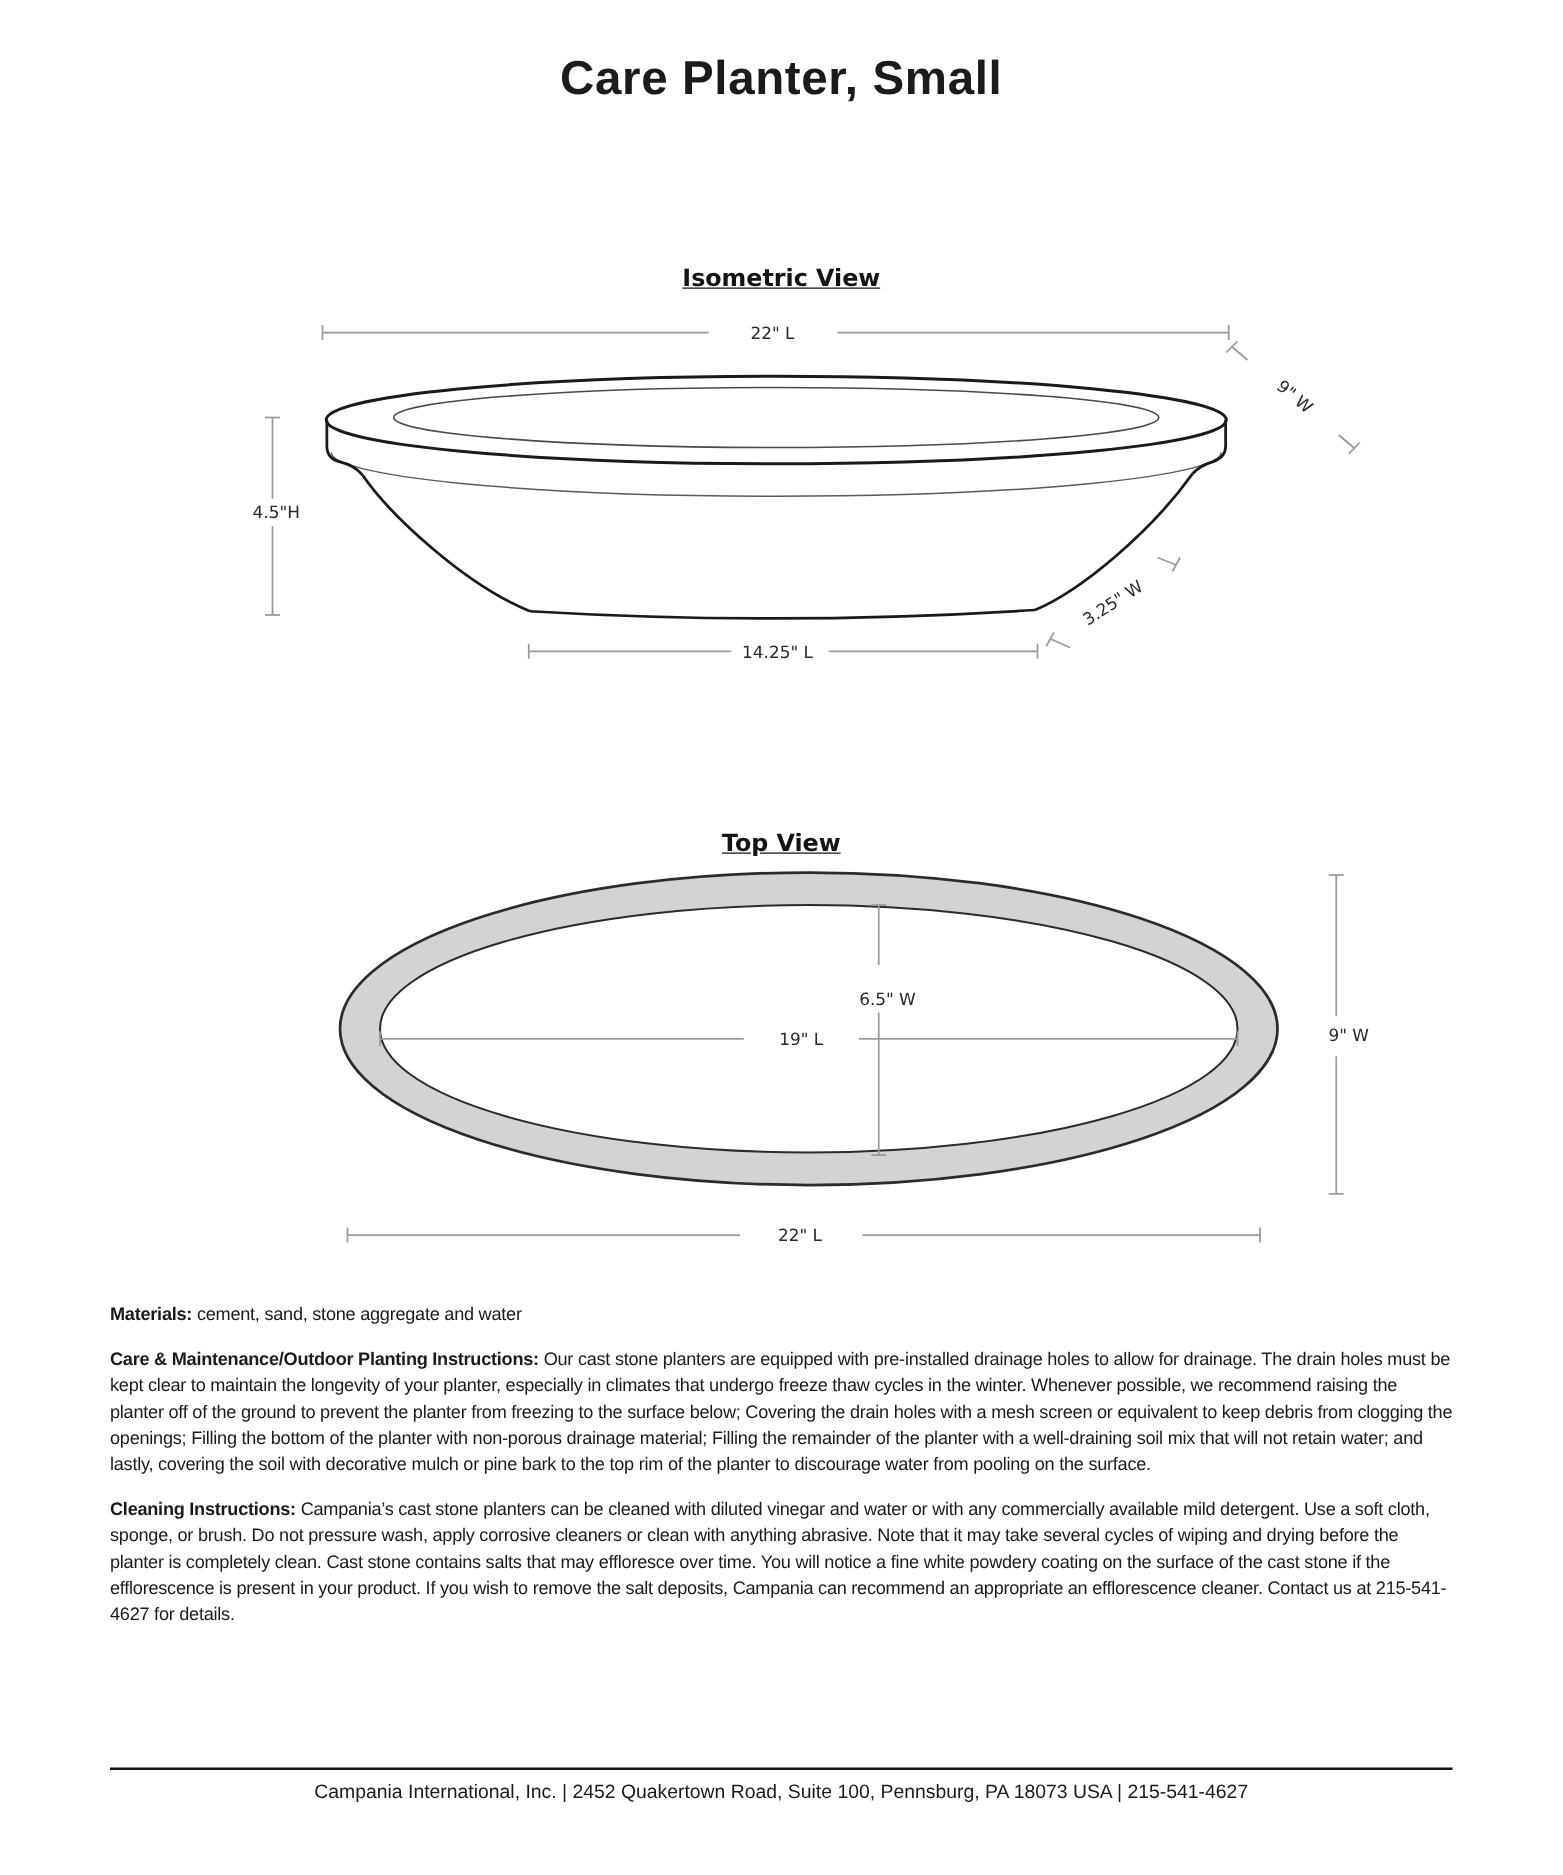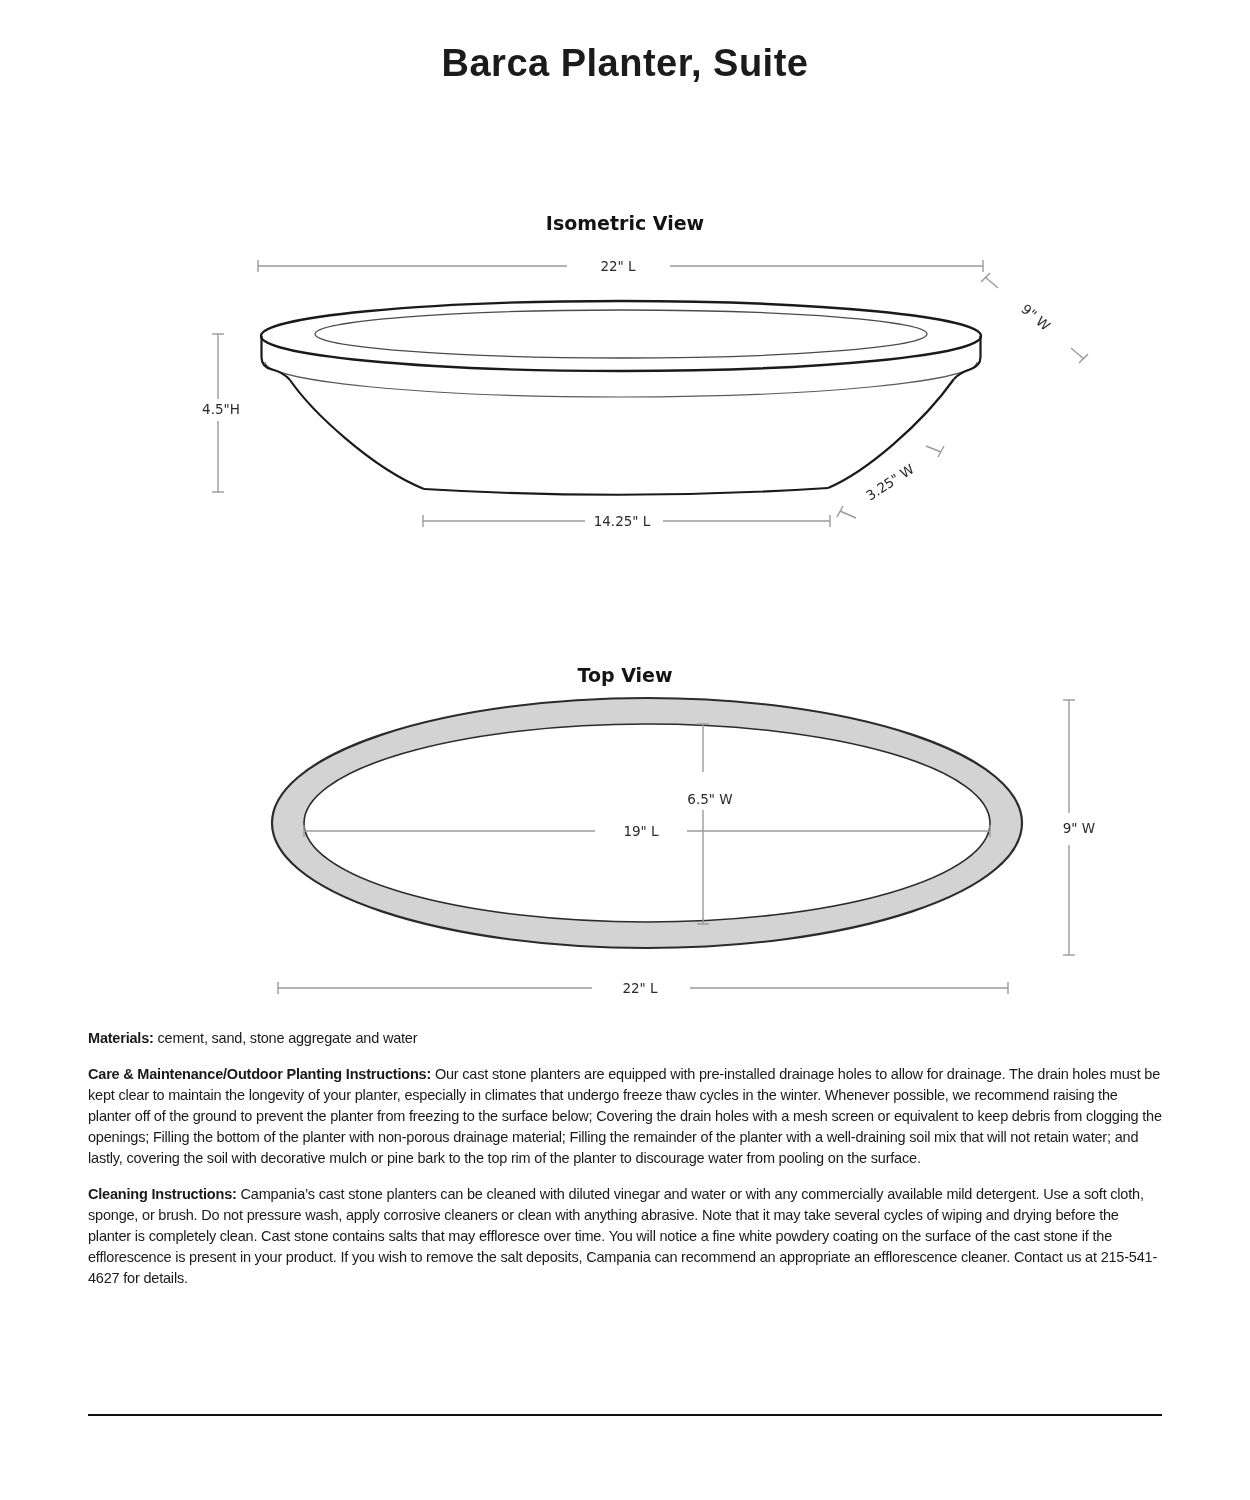--- a/index.html
+++ b/index.html
@@ -1,33 +1,33 @@
 <!DOCTYPE html>
 <html><head>
 <meta charset="utf-8">
 <style>
   html,body{margin:0;padding:0;background:#ffffff;}
   body{width:1250px;height:1500px;position:relative;font-family:"Liberation Sans",sans-serif;color:#1c1c1c;}
   .abs{position:absolute;}
   .page-title{top:42px;left:0;width:1250px;text-align:center;font-size:38px;font-weight:bold;letter-spacing:.5px;color:#1b1b1b;}
-  .view-heading{left:0;width:1250px;text-align:center;font-family:"DejaVu Sans","Liberation Sans",sans-serif;font-size:19px;font-weight:bold;color:#141414;}
+  .view-heading{left:0;width:1250px;text-align:center;font-family:"DejaVu Sans","Liberation Sans",sans-serif;font-size:19px;font-weight:bold;color:#141414;text-decoration:underline;}
   #iso-heading{top:212px;}
   #top-heading{top:664px;}
   svg text{font-family:"DejaVu Sans","Liberation Sans",sans-serif;font-size:13.5px;fill:#2a2a2a;}
   .sections{top:1028px;left:88px;width:1074px;font-size:14.5px;line-height:21px;letter-spacing:-0.2px;color:#1a1a1a;}
-  .sections p{margin:0 0 15px 0;}
+  .sections p{margin:14px 0 15px 0;}
   .sections b{font-weight:bold;}
   .footer-rule{top:1414px;left:88px;width:1074px;height:0;border-top:2.5px solid #111;}
   .footer{top:1423px;left:0;width:1250px;text-align:center;font-size:15.5px;line-height:22.5px;color:#1a1a1a;}
   .footer a{color:#2e6db4;text-decoration:underline;}
 </style>
 </head>
 <body>
 
-<div class="abs page-title">Barca Planter, Suite</div>
+<div class="abs page-title">Care Planter, Small</div>
 
 <div class="abs view-heading" id="iso-heading">Isometric View</div>
 <div class="abs view-heading" id="top-heading">Top View</div>
 
 <svg class="abs" style="top:0;left:0;" width="1250" height="1010" viewBox="0 0 1250 1010">
 
   <g fill="none">
 
     <ellipse cx="621" cy="336" rx="360" ry="35" fill="#ffffff" stroke="#1a1a1a" stroke-width="2.4"></ellipse>
     <ellipse cx="621" cy="334" rx="306" ry="24" stroke="#4a4a4a" stroke-width="1.3"></ellipse>
@@ -110,13 +110,14 @@
 </svg>
 
 <div class="abs sections">
   <p><b>Materials:</b><span> cement, sand, stone aggregate and water</span></p>
   <p><b>Care &amp; Maintenance/Outdoor Planting Instructions:</b><span> Our cast stone planters are equipped with pre-installed drainage holes to allow for drainage. The drain holes must be kept clear to maintain the longevity of your planter, especially in climates that undergo freeze thaw cycles in the winter.  Whenever possible, we recommend raising the planter off of the ground to prevent the planter from freezing to the surface below; Covering the drain holes with a mesh screen or equivalent to keep debris from clogging the openings; Filling the bottom of the planter with non-porous drainage material; Filling the remainder of the planter with a well-draining soil mix that will not retain water; and lastly, covering the soil with decorative mulch or pine bark to the top rim of the planter to discourage water from pooling on the surface.</span></p>
   <p><b>Cleaning Instructions:</b><span> Campania’s cast stone planters can be cleaned with diluted vinegar and water or with any commercially available mild detergent. Use a soft cloth, sponge, or brush. Do not pressure wash, apply corrosive cleaners or clean with anything abrasive. Note that it may take several cycles of wiping and drying before the planter is completely clean. Cast stone contains salts that may effloresce over time. You will notice a fine white powdery coating on the surface of the cast stone if the efflorescence is present in your product. If you wish to remove the salt deposits, Campania can recommend an appropriate an efflorescence cleaner. Contact us at 215-541-4627 for details.</span></p>
 </div>
 
 <div class="abs footer-rule"></div>
 <div class="abs footer">
+  <div>Campania International, Inc. | 2452 Quakertown Road, Suite 100, Pennsburg, PA 18073 USA | 215-541-4627</div>
 </div>
 
 </body></html>

